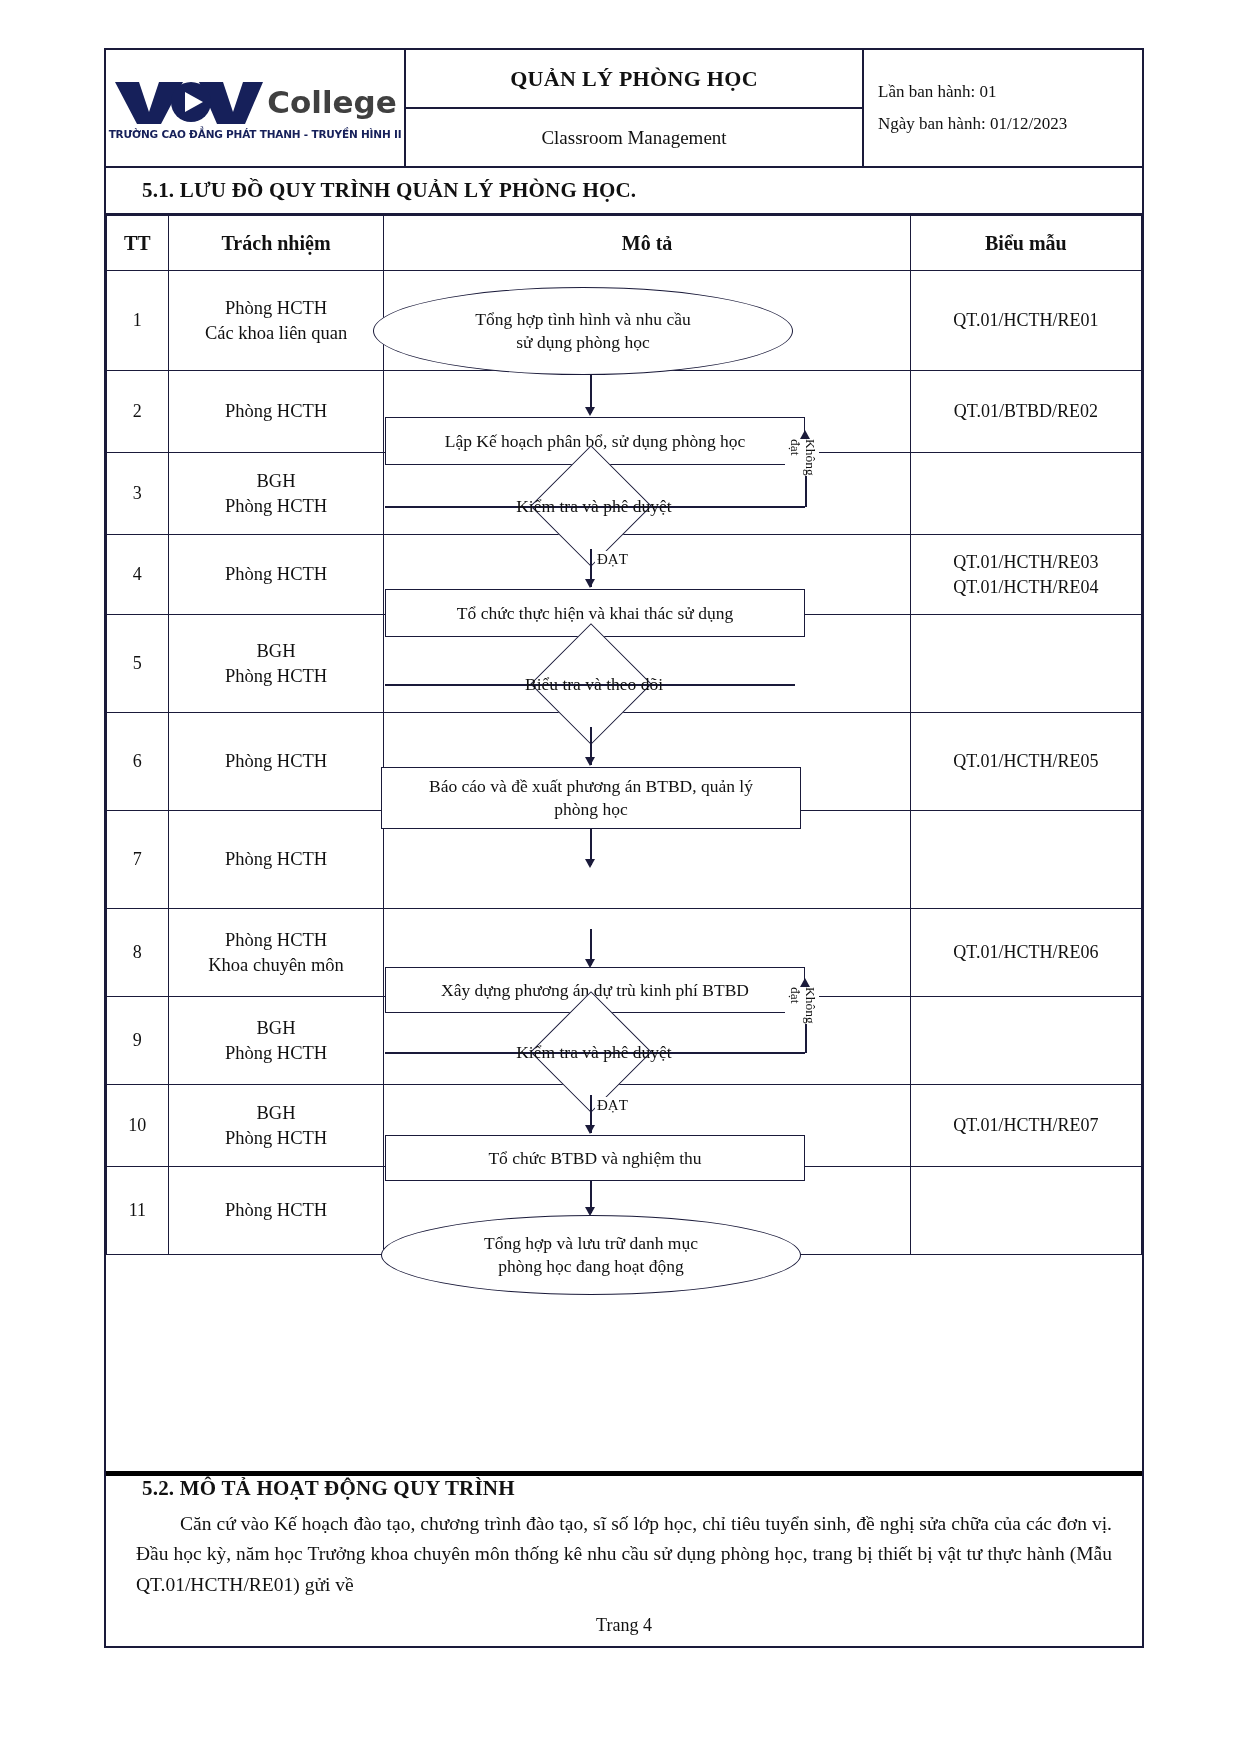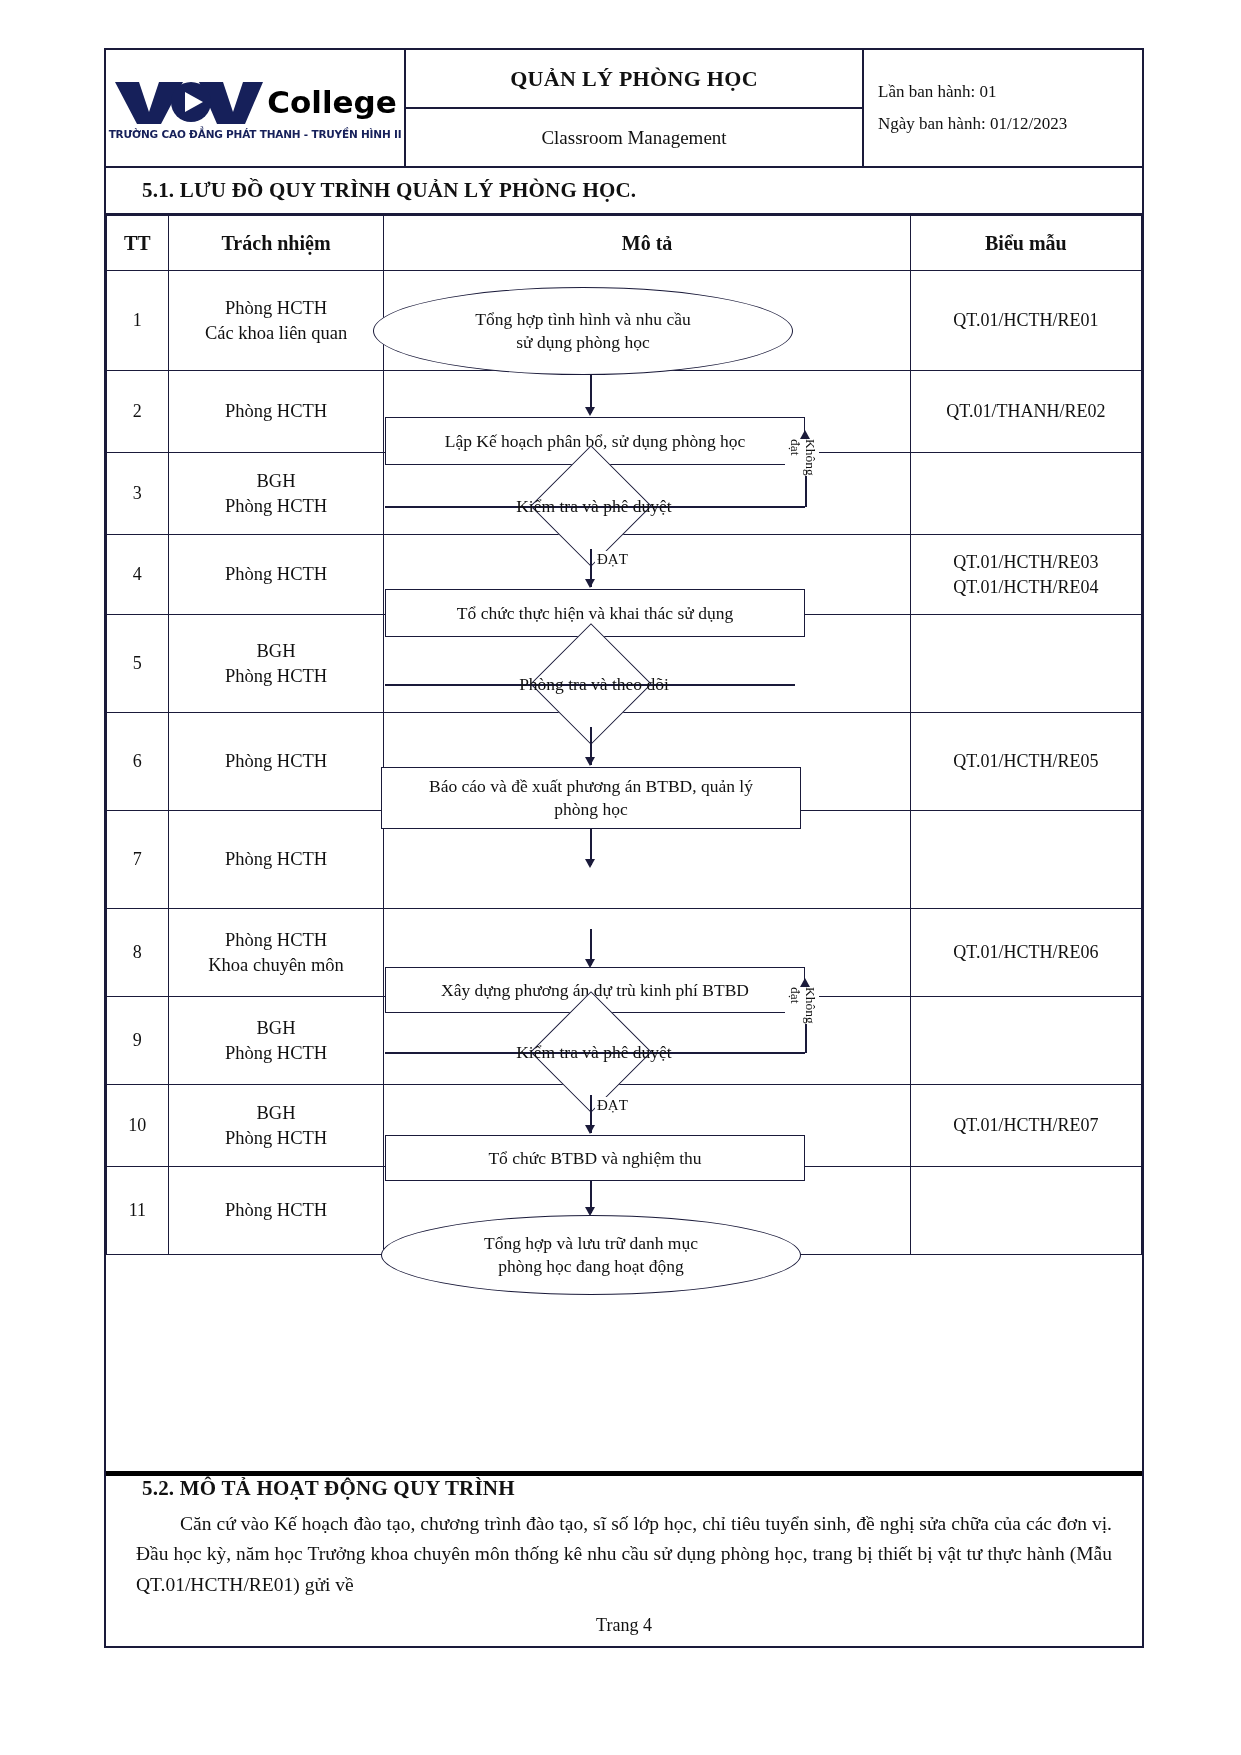--- a/index.html
+++ b/index.html
@@ -44,21 +44,21 @@
   }
   .logo-main {
     display: flex;
     align-items: center;
     gap: 4px;
   }
   .logo-college {
     font-family: "DejaVu Sans", sans-serif;
     font-weight: bold;
     font-size: 31px;
-    color: #000000;
+    color: #404040;
     line-height: 1;
   }
   .logo-sub {
     font-family: "DejaVu Sans", sans-serif;
     font-size: 10.5px;
     font-weight: bold;
     color: #16205a;
     letter-spacing: -0.2px;
     white-space: nowrap;
   }
@@ -274,21 +274,21 @@
           <td class="tt">1</td>
           <td class="resp" style="white-space:pre-line">Phòng HCTH
 Các khoa liên quan</td>
           <td></td>
           <td class="form" style="white-space:pre-line">QT.01/HCTH/RE01</td>
         </tr>
         <tr style="height:82px">
           <td class="tt">2</td>
           <td class="resp" style="white-space:pre-line">Phòng HCTH</td>
           <td></td>
-          <td class="form" style="white-space:pre-line">QT.01/THANH/RE02</td>
+          <td class="form" style="white-space:pre-line">QT.01/BTBD/RE02</td>
         </tr>
         <tr style="height:82px">
           <td class="tt">3</td>
           <td class="resp" style="white-space:pre-line">BGH
 Phòng HCTH</td>
           <td></td>
           <td class="form" style="white-space:pre-line"></td>
         </tr>
         <tr style="height:80px">
           <td class="tt">4</td>
@@ -368,21 +368,21 @@
       <div class="arrow-down" style="left:441px; top:163px; transform:rotate(180deg);"></div>
       <div class="edge-label vert" style="left:426px; top:172px; white-space:pre-line">Không
 đạt</div>
 
       <div class="node rect" style="left:26px; top:322px; width:420px; height:48px;">Tổ chức thực hiện và khai thác sử dụng</div>
       <div class="vline" style="left:231px; top:370px; height:42px;"></div>
       <div class="arrow-down" style="left:226px; top:406px;"></div>
 
       <div class="diamond-shape" style="left:189px; top:374px; width:86px; height:86px;"></div>
       <div class="hline" style="left:26px; top:417px; width:410px;"></div>
-      <div class="node diamond-label" style="left:110px; top:402px; width:250px; height:30px;">Phòng tra và theo dõi</div>
+      <div class="node diamond-label" style="left:110px; top:402px; width:250px; height:30px;">Biểu tra và theo dõi</div>
       <div class="vline" style="left:231px; top:460px; height:38px;"></div>
       <div class="arrow-down" style="left:226px; top:490px;"></div>
 
       <div class="node rect" style="left:22px; top:500px; width:420px; height:62px; white-space:pre-line">Báo cáo và đề xuất phương án BTBD,   quản lý
 phòng học</div>
       <div class="vline" style="left:231px; top:562px; height:36px;"></div>
       <div class="arrow-down" style="left:226px; top:592px;"></div>
 
       <div class="vline" style="left:231px; top:662px; height:36px;"></div>
       <div class="arrow-down" style="left:226px; top:692px;"></div>

